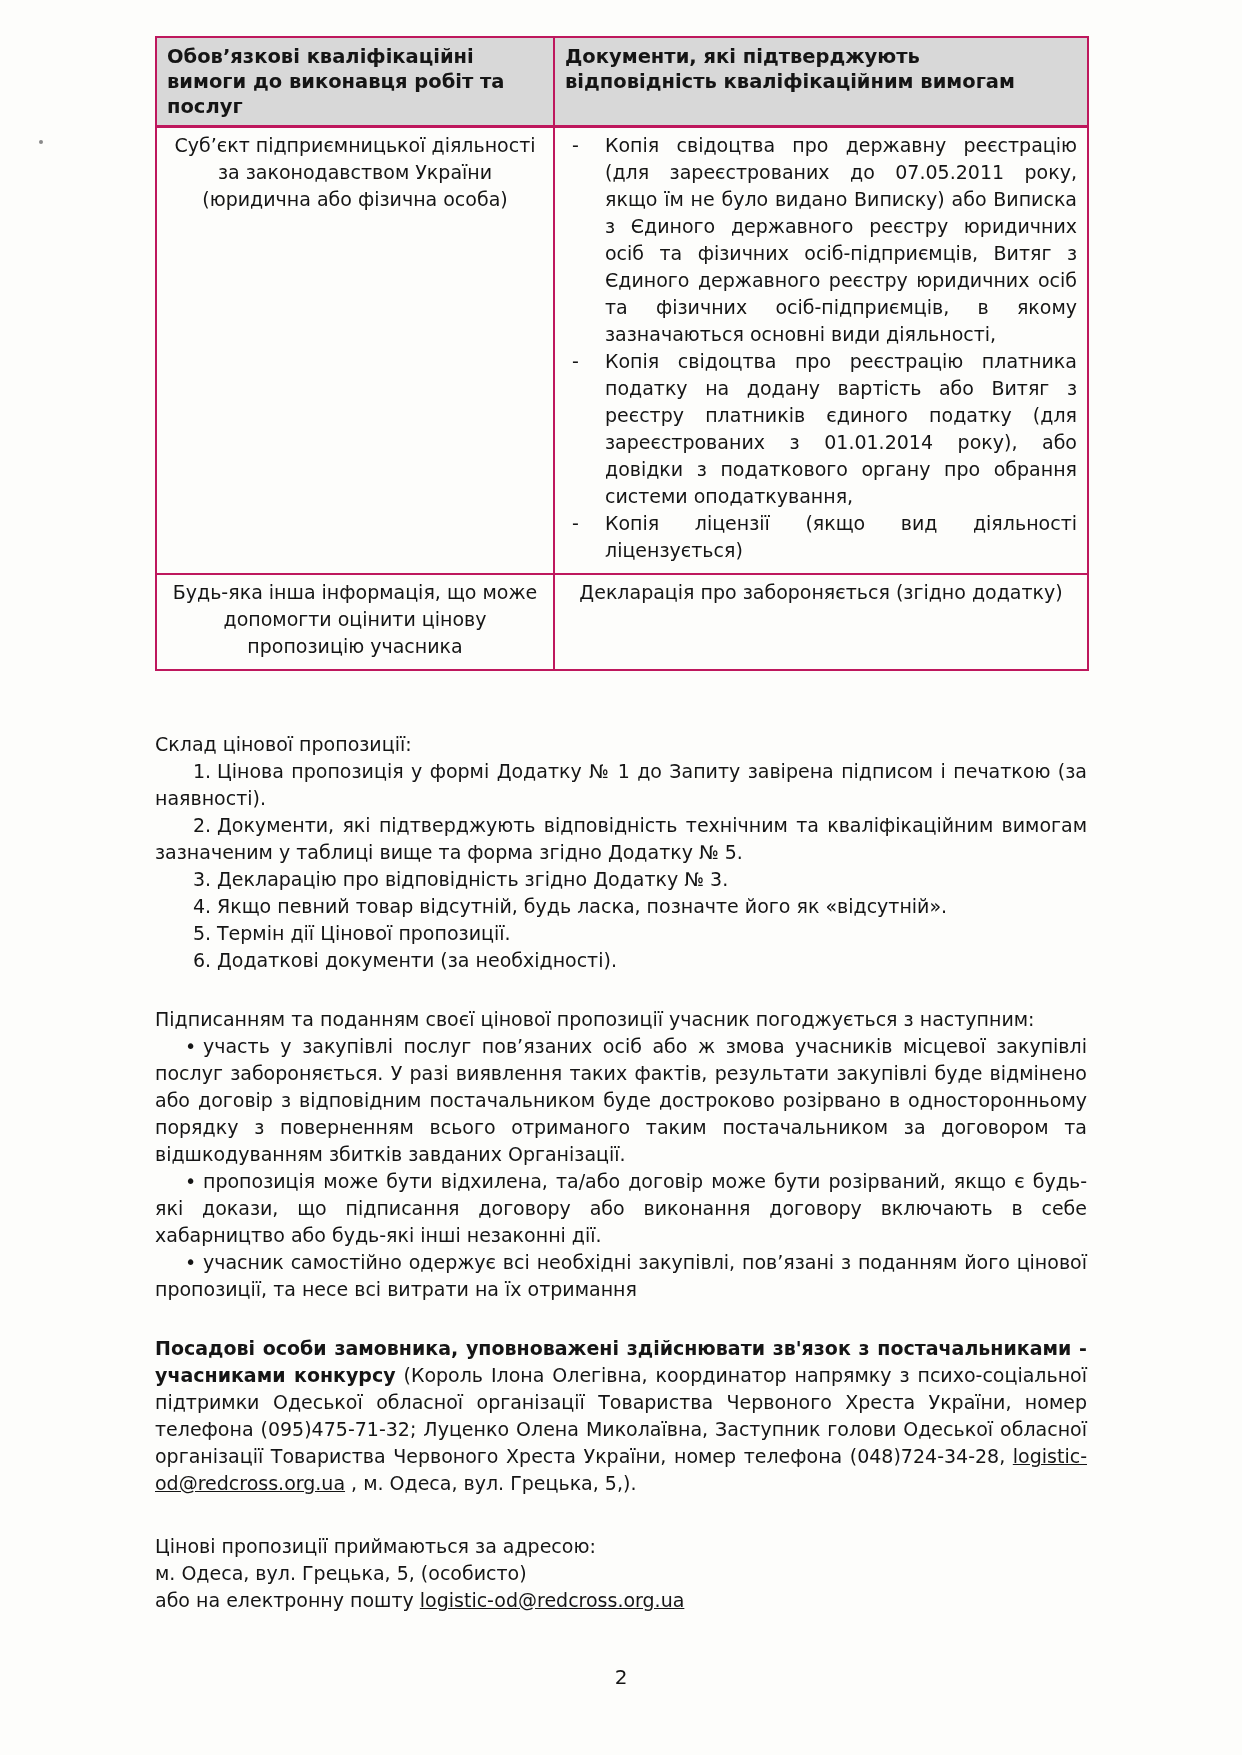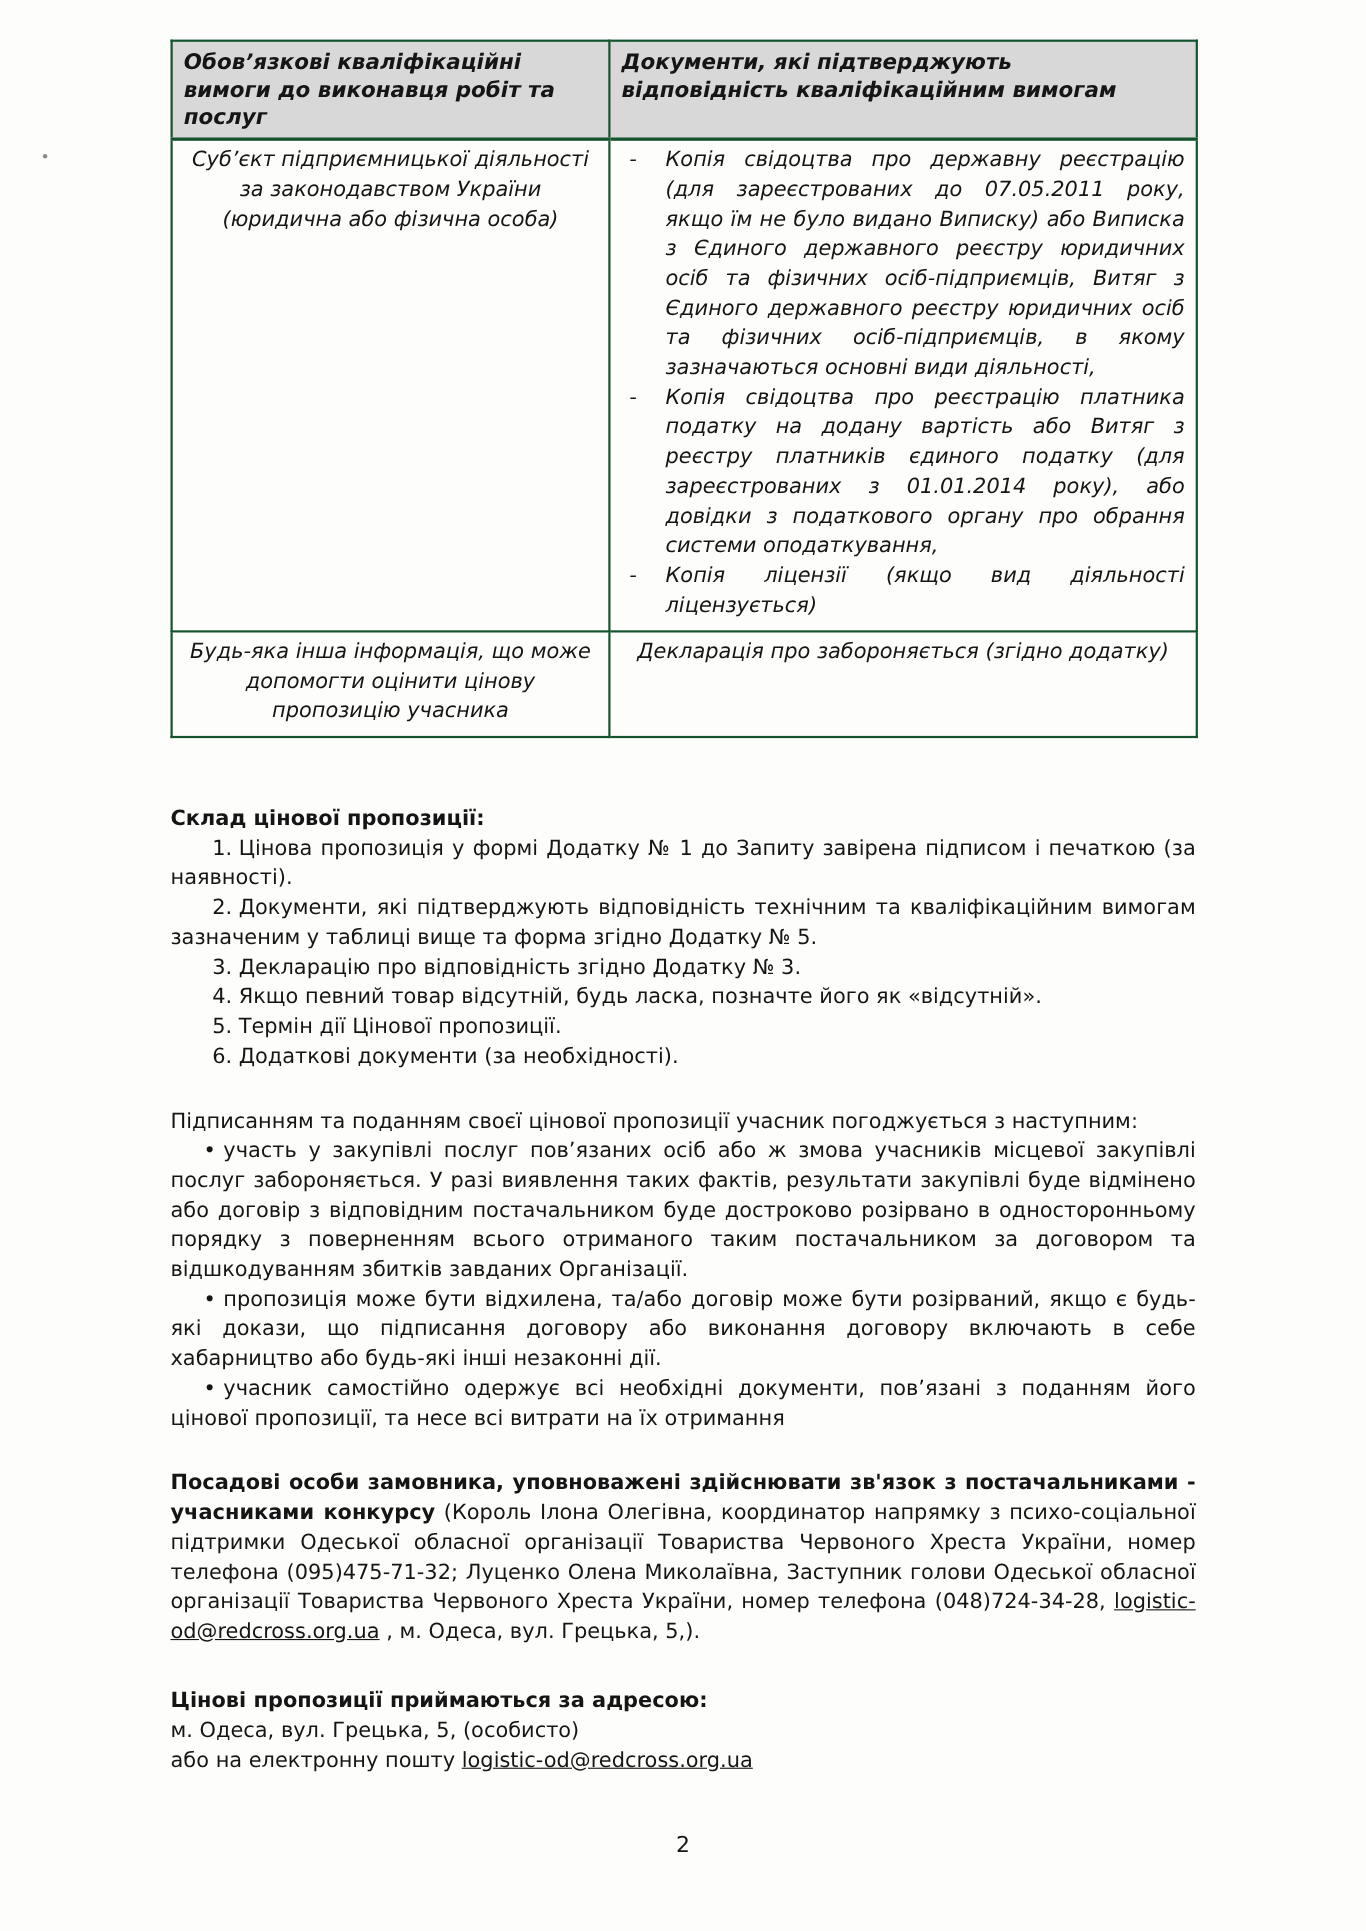--- a/index.html
+++ b/index.html
@@ -9,42 +9,41 @@
     font-family:"DejaVu Sans",sans-serif;
     color:#151515;
     position:relative;
     overflow:hidden;
   }
   .scan-dot{position:absolute;left:39px;top:140px;width:4px;height:4px;background:#8a8a8a;border-radius:50%;}
   .content{position:absolute;left:155px;top:36px;width:932px;font-size:19px;line-height:27px;}
   
   table.qual{border-collapse:collapse;width:100%;table-layout:fixed;}
   table.qual th, table.qual td{
-    border:2px solid #14532d;
+    border:2px solid #be185d;
     vertical-align:top;
     padding:4px 10px 9px 10px;
-    font-style:italic;
   }
   table.qual th{
     background:#d8d8d8;
     text-align:left;
     font-size:19.5px;
     line-height:25px;
     padding-top:6px;padding-bottom:6px;
     border-bottom-width:3px;
   }
   col.c1{width:398px;}
   col.c2{width:534px;}
   .cell-text{text-align:center;}
   .dash-item{position:relative;padding-left:40px;text-align:justify;}
   .dash-item .marker{position:absolute;left:7px;top:0;}
   
   p{margin:0;}
   .bold{font-weight:bold;}
-  .sec-title{font-weight:bold;}
+  .sec-title{font-weight:normal;}
   .comp-sec{margin-top:60px;}
   .num-item{text-align:justify;}
   .num-item .num{display:inline-block;width:24px;margin-left:38px;}
   .agree-head{margin-top:32px;font-weight:normal;text-align:justify;}
   .bullet-p{text-align:justify;}
   .bullet-p .marker{display:inline-block;width:18px;margin-left:30px;}
   .officials{margin-top:32px;text-align:justify;}
   .email{color:#151515;text-decoration:underline;cursor:pointer;}
   .addr-sec{margin-top:36px;}
   .page-number{position:absolute;left:155px;width:932px;bottom:66px;text-align:center;font-size:20px;}
@@ -103,21 +102,21 @@
     <p class="num-item"><span class="num">3.</span><span>Декларацію про відповідність згідно Додатку № 3.</span></p>
     <p class="num-item"><span class="num">4.</span><span>Якщо певний товар відсутній, будь ласка, позначте його як «відсутній».</span></p>
     <p class="num-item"><span class="num">5.</span><span>Термін дії Цінової пропозиції.</span></p>
     <p class="num-item"><span class="num">6.</span><span>Додаткові документи (за необхідності).</span></p>
   </div>
 
   <div>
     <p class="agree-head">Підписанням та поданням своєї цінової пропозиції учасник погоджується з наступним:</p>
     <p class="bullet-p"><span class="marker">•</span><span>участь у закупівлі послуг пов’язаних осіб або ж змова учасників місцевої закупівлі послуг забороняється. У разі виявлення таких фактів, результати закупівлі буде відмінено або договір з відповідним постачальником буде достроково розірвано в односторонньому порядку з поверненням всього отриманого таким постачальником за договором та відшкодуванням збитків завданих Організації.</span></p>
     <p class="bullet-p"><span class="marker">•</span><span>пропозиція може бути відхилена, та/або договір може бути розірваний, якщо є будь-які докази, що підписання договору або виконання договору включають в себе хабарництво або будь-які інші незаконні дії.</span></p>
-    <p class="bullet-p"><span class="marker">•</span><span>учасник самостійно одержує всі необхідні документи, пов’язані з поданням його цінової пропозиції, та несе всі витрати на їх отримання</span></p>
+    <p class="bullet-p"><span class="marker">•</span><span>учасник самостійно одержує всі необхідні закупівлі, пов’язані з поданням його цінової пропозиції, та несе всі витрати на їх отримання</span></p>
   </div>
 
   <p class="officials"><span class="bold">Посадові особи замовника, уповноважені здійснювати зв'язок з постачальниками - учасниками конкурсу</span><span> (Король Ілона Олегівна, координатор напрямку з психо-соціальної підтримки Одеської обласної організації Товариства Червоного Хреста України, номер телефона (095)475-71-32;  Луценко Олена Миколаївна, Заступник голови Одеської обласної організації Товариства Червоного Хреста України, номер телефона (048)724-34-28, </span><a class="email">logistic-od@redcross.org.ua</a><span> , м. Одеса, вул. Грецька, 5,).</span></p>
 
   <div class="addr-sec">
     <p class="sec-title">Цінові пропозиції приймаються за адресою:</p>
     <p>м. Одеса, вул. Грецька, 5, (особисто)</p>
     <p><span>або на електронну пошту </span><a class="email">logistic-od@redcross.org.ua</a></p>
 
   </div>

